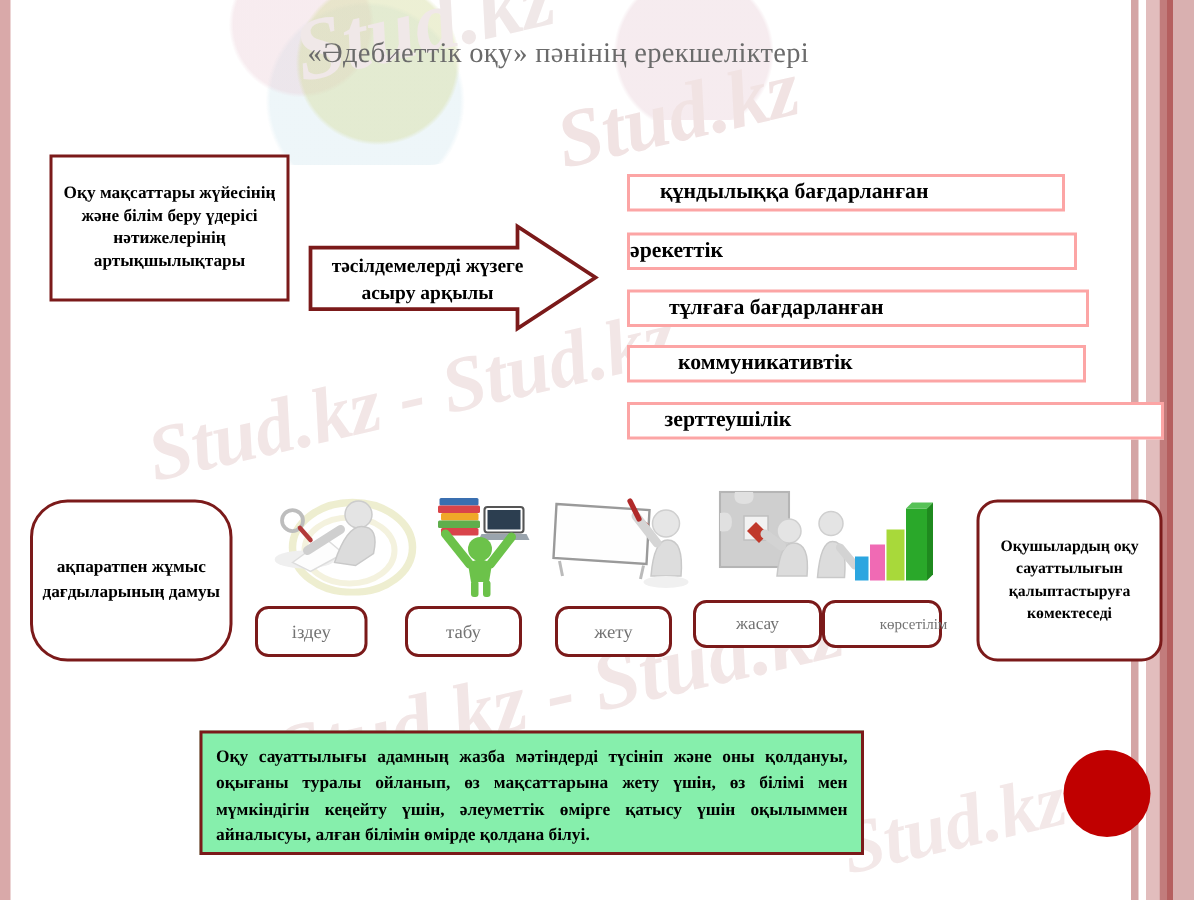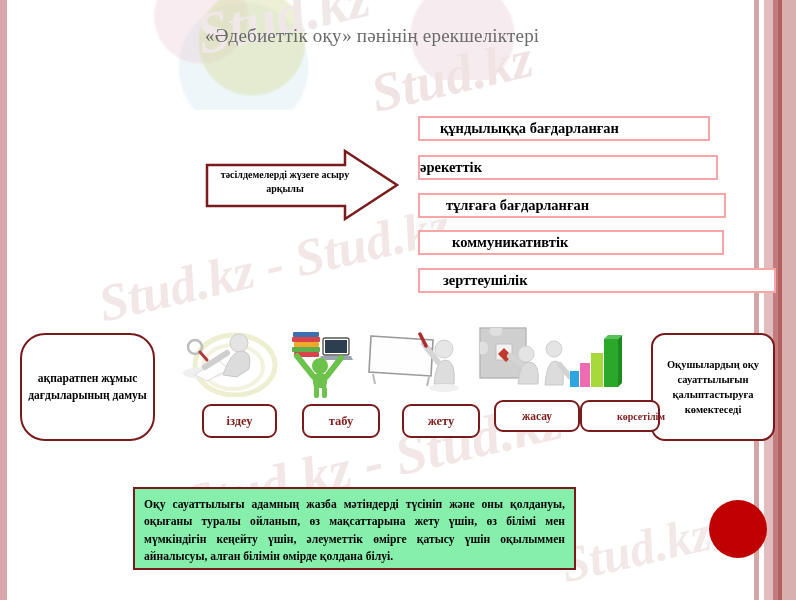--- a/index.html
+++ b/index.html
@@ -45,40 +45,40 @@
   .box{position:absolute;box-sizing:border-box;border:2px solid #7b1a1a;background:#fff;
        display:flex;align-items:center;justify-content:center;text-align:center;
        font-weight:bold;color:#000;font-family:"Liberation Serif",serif;}
 
   #left-goal-box{left:33px;top:103px;width:160px;height:98px;font-size:11.5px;line-height:1.32;padding:4px 6px;}
 
   
   .arrow-wrap{position:absolute;left:205px;top:148px;width:195px;height:75px;}
   .arrow-wrap svg{position:absolute;left:0;top:0;}
   .arrow-label{position:absolute;left:10px;top:20px;width:140px;text-align:center;
-    font-size:10px;font-weight:bold;color:#000;line-height:1.35;font-family:"Liberation Serif",serif;}
+    font-size:13px;font-weight:bold;color:#000;line-height:1.35;font-family:"Liberation Serif",serif;}
 
   
   .feat{left:418px;width:0;height:25px;font-size:14.5px;box-sizing:border-box;
         border:2px solid #fca5a5;background:#fff;position:absolute;display:flex;align-items:center;
         font-weight:bold;font-family:"Liberation Serif",serif;}
   #feat-0{top:116px;width:292px;padding-left:20px;}
   #feat-1{top:155px;width:300px;}
   #feat-2{top:193px;width:308px;padding-left:26px;}
   #feat-3{top:230px;width:306px;padding-left:32px;}
   #feat-4{top:268px;width:358px;padding-left:23px;}
 
   
   #info-skill-box{left:20px;top:333px;width:135px;height:108px;border-radius:25px;font-size:11.5px;line-height:1.45;padding:4px;}
   #literacy-help-box{left:651px;top:333px;width:124px;height:108px;border-radius:14px;font-size:10.5px;line-height:1.45;padding:4px;}
 
   
   .step{position:absolute;height:34px;border:2px solid #7b1a1a;border-radius:9px;background:#fff;
         box-sizing:border-box;display:flex;align-items:center;justify-content:center;
-        font-weight:bold;font-size:12.5px;font-family:"Liberation Serif",serif;color:#7f1d1d;margin-left:32px;}
+        font-weight:normal;font-size:12.5px;font-family:"Liberation Serif",serif;color:#737373;}
   #step-0{left:170px;top:404px;width:75px;}
   #step-1{left:270px;top:404px;width:78px;}
   #step-2{left:370px;top:404px;width:78px;}
   #step-3{left:462px;top:400px;width:86px;height:32px;font-size:11.5px;}
   #step-4{left:548px;top:400px;width:80px;height:32px;font-size:10px;padding-left:42px;}
 
   
   #summary-box{left:133px;top:487px;width:443px;height:83px;box-sizing:border-box;border:2px solid #7b1a1a;
     background:#86efac;position:absolute;padding:7px 9px 5px 9px;}
   #summary-text{font-size:11.6px;font-weight:bold;line-height:1.5;text-align:justify;color:#000;
@@ -110,20 +110,21 @@
   <div class="wm-swirl"></div>
   <div class="wm-swirl2"></div>
   <div class="wm wm-top">Stud.kz</div>
   <div class="wm wm-mid">Stud.kz</div>
   <div class="wm wm-left">Stud.kz - Stud.kz</div>
   <div class="wm wm-bot">Stud.kz - Stud.kz</div>
   <div class="wm wm-botright">Stud.kz</div>
 
   <div class="title">«Әдебиеттік оқу» пәнінің ерекшеліктері</div>
 
+  <div class="box" id="left-goal-box">Оқу мақсаттары жүйесінің және білім беру үдерісі нәтижелерінің артықшылықтары</div>
 
   <div class="arrow-wrap">
     <svg width="195" height="75" viewBox="0 0 195 75">
       <polygon points="2,17 140,17 140,3 192,37 140,71 140,58 2,58" fill="#ffffff" stroke="#7b1a1a" stroke-width="2.5"></polygon>
     </svg>
     <div class="arrow-label">тәсілдемелерді жүзеге асыру арқылы</div>
   </div>
 
   <div class="feat" id="feat-0">құндылыққа бағдарланған</div>
   <div class="feat" id="feat-1">әрекеттік</div>

